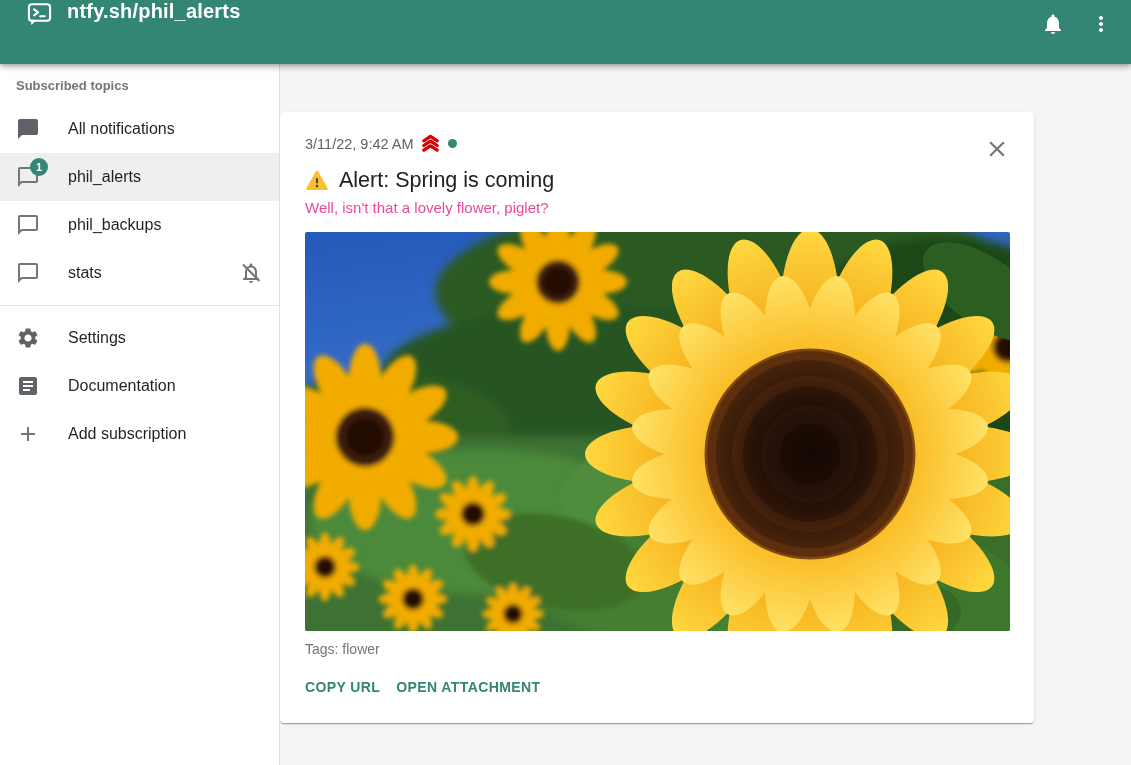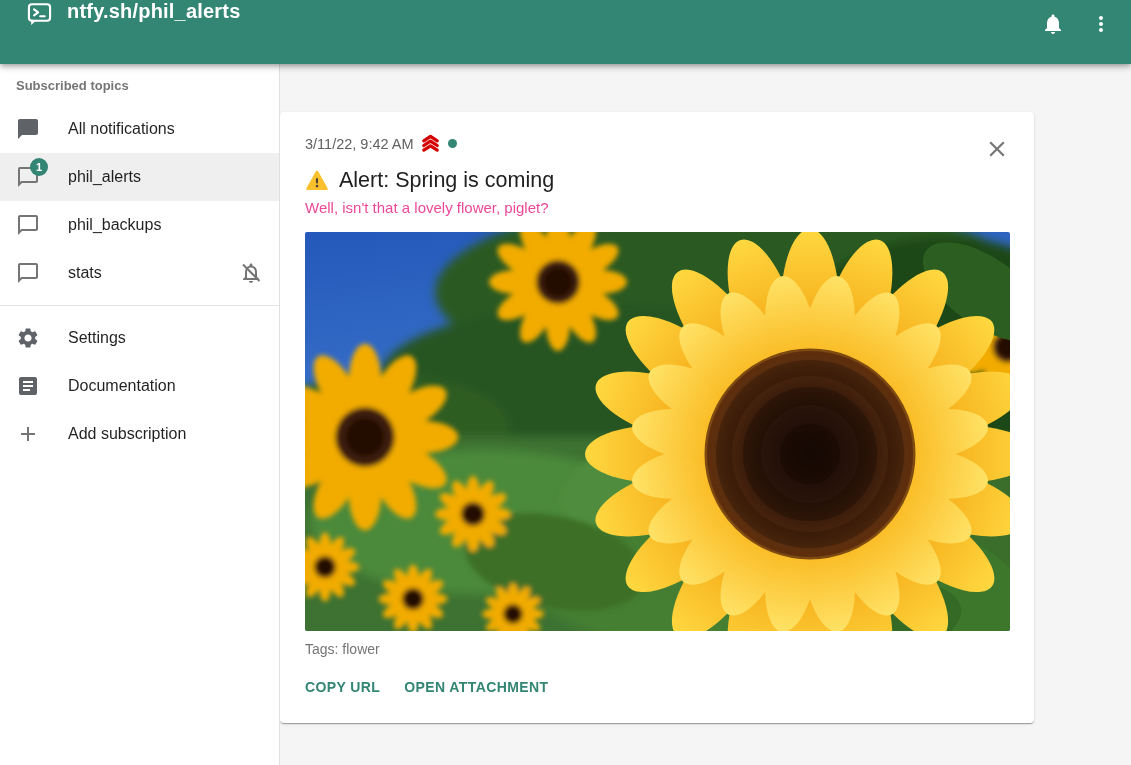--- a/index.html
+++ b/index.html
@@ -52,21 +52,21 @@
   .meta { display:flex; align-items:center; color:#616161; font-size:14.5px; }
   .prio { width:23px; height:23px; margin-left:5px; }
   .dot { width:9px; height:9px; border-radius:50%; background:#338574; margin-left:6px; }
   .closebtn { position:absolute; top:24px; right:24px; width:26px; height:26px; cursor:pointer; }
   .ntitle { display:flex; align-items:center; margin-top:13px; font-size:21.5px; color:#212121; }
   .warn { width:24px; height:24px; margin-right:10px; flex:none; }
   .nmsg { margin-top:6px; font-size:15px; color:#ec4899; }
   .nimg { margin-top:16px; width:705px; height:399px; border-radius:2px; overflow:hidden; cursor:pointer; }
   .nimg svg { display:block; }
   .ntags { margin-top:10px; font-size:14px; color:#757575; }
-  .nactions { display:flex; gap:8px; margin:14px 0 0 -8px; }
+  .nactions { display:flex; margin:14px 0 0 -8px; }
   .tbtn {
     color:#338574; font-size:14px; font-weight:bold; letter-spacing:.4px;
     padding:8px; background:none; border:none; border-radius:4px; cursor:pointer;
     font-family:inherit; white-space:nowrap;
   }
 </style>
 </head>
 <body>
 
 <header class="appbar">

